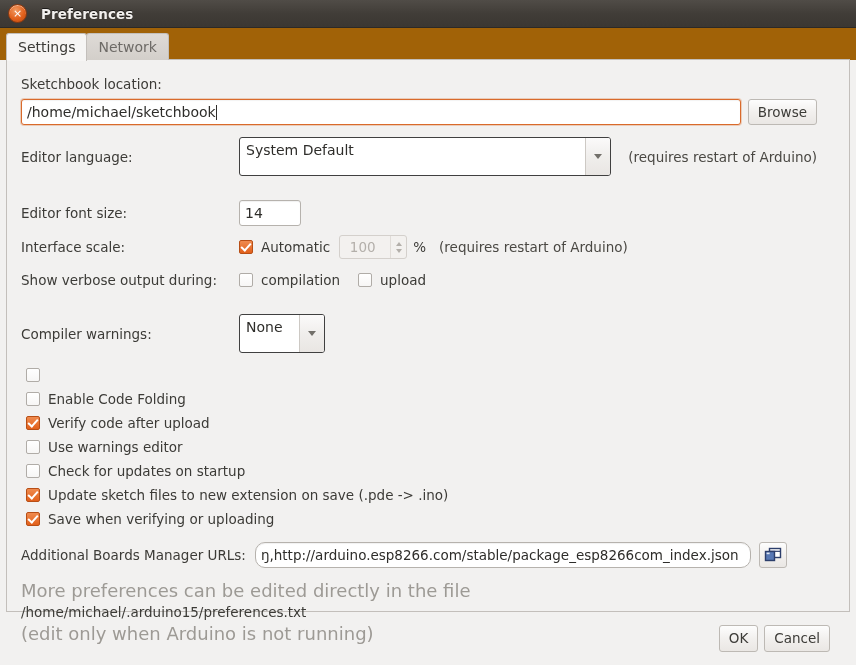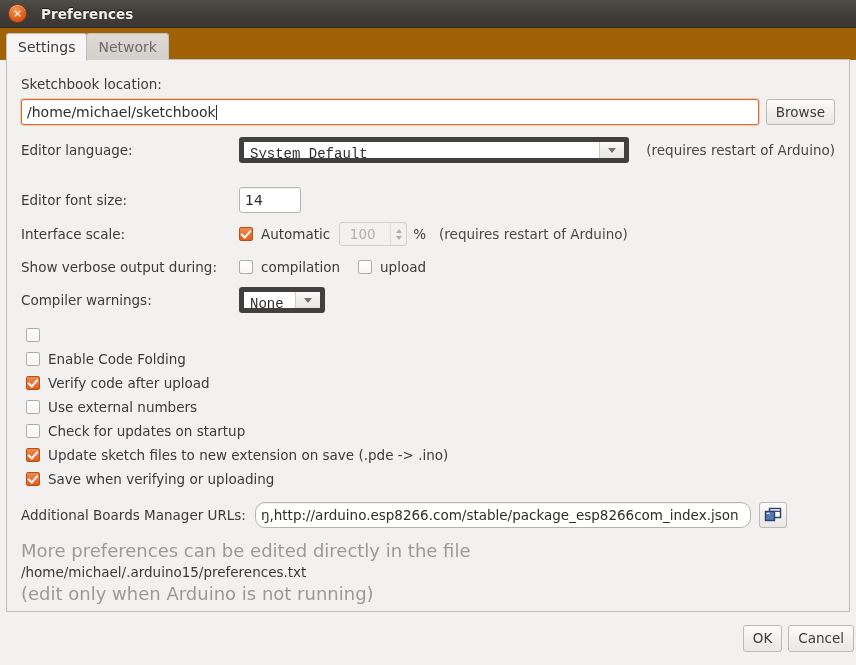--- a/index.html
+++ b/index.html
@@ -104,21 +104,21 @@
   .panel {
     position: absolute;
     left: 6px;
     top: 60px;
     width: 844px;
     height: 552px;
     box-sizing: border-box;
     border: 1px solid #c3bfbb;
     border-top: none;
     background: #f2f1f0;
-    padding: 12px 14px 0 14px;
+    padding: 12px 32px 0 14px;
   }
 
   .row {
     display: flex;
     align-items: center;
     min-height: 22px;
   }
   .lbl {
     font-size: 13.5px;
     color: #3c3b37;
@@ -176,26 +176,25 @@
     line-height: 24px;
     cursor: default;
     white-space: nowrap;
     text-align: left;
   }
 
   
   .combo {
     display: flex;
     box-sizing: border-box;
-    height: 26px;
-    border: 5px solid #404040;
+    height: 39px;
+    border: 1px solid #404040;
     border-radius: 3px;
     background: #ffffff;
     overflow: hidden;
-    font-family: Liberation Mono, monospace;
   }
   .combo .val {
     flex: 1 1 auto;
     font-size: 14px;
     color: #2e2d2a;
     padding: 0 6px;
     line-height: 24px;
     white-space: nowrap;
     overflow: hidden;
   }
@@ -300,21 +299,21 @@
   
   .footer {
     position: absolute;
     left: 0;
     top: 612px;
     width: 856px;
     height: 53px;
     display: flex;
     align-items: center;
     justify-content: flex-end;
-    padding-right: 2px;
+    padding-right: 26px;
     box-sizing: border-box;
     gap: 6px;
   }
   .footer .btn { height: 27px; line-height: 25px; }
 
   .icon-btn {
     box-sizing: border-box;
     width: 28px; height: 26px;
     border: 1px solid #bdb9b4;
     border-radius: 3px;
@@ -389,21 +388,21 @@
     <div class="cbrow">
       <span class="cb"></span>
       <span class="cbl">compilation</span>
     </div>
     <div class="cbrow" style="margin-left:18px;">
       <span class="cb"></span>
       <span class="cbl">upload</span>
     </div>
   </div>
 
-  <div class="row" style="margin-top:8px;">
+  <div class="row" style="margin-top:22px;">
     <span class="lbl lbl-col">Compiler warnings:</span>
     <div class="combo" style="width:86px;">
       <div class="val">None</div>
       <div class="arrowbox">
         <span class="caret-dn"></span>
       </div>
     </div>
   </div>
 
   <div style="margin-top:10px;margin-left:5px;">
@@ -413,21 +412,21 @@
     <div class="cbrow">
       <span class="cb"></span>
       <span class="cbl">Enable Code Folding</span>
     </div>
     <div class="cbrow">
       <span class="cb on"></span>
       <span class="cbl">Verify code after upload</span>
     </div>
     <div class="cbrow">
       <span class="cb"></span>
-      <span class="cbl">Use external numbers</span>
+      <span class="cbl">Use warnings editor</span>
     </div>
     <div class="cbrow">
       <span class="cb"></span>
       <span class="cbl">Check for updates on startup</span>
     </div>
     <div class="cbrow">
       <span class="cb on"></span>
       <span class="cbl">Update sketch files to new extension on save (.pde -&gt; .ino)</span>
     </div>
     <div class="cbrow">

